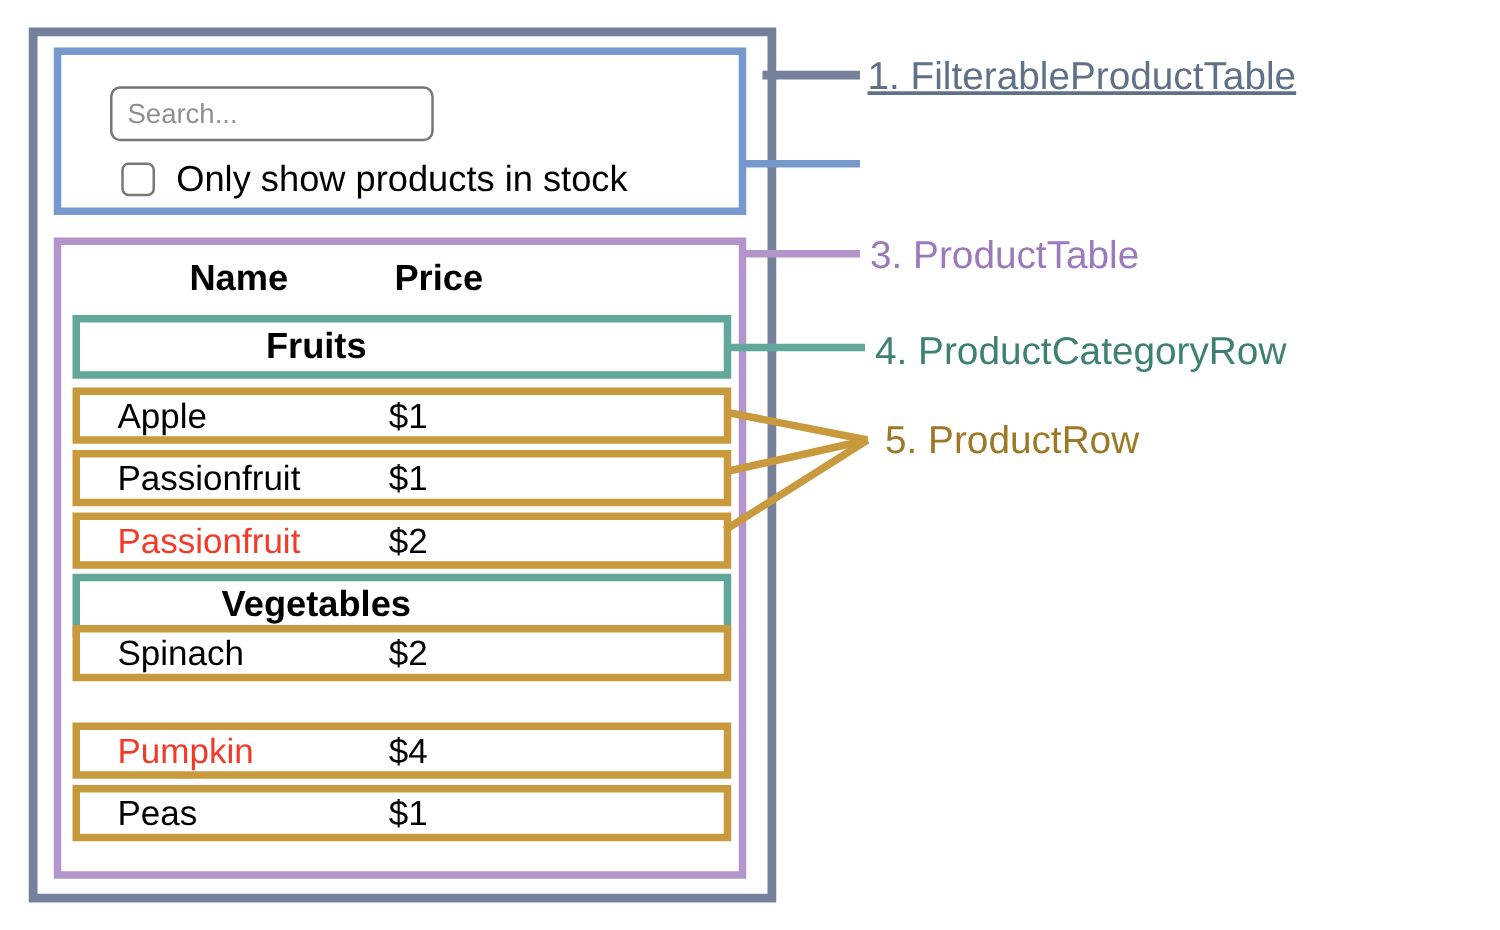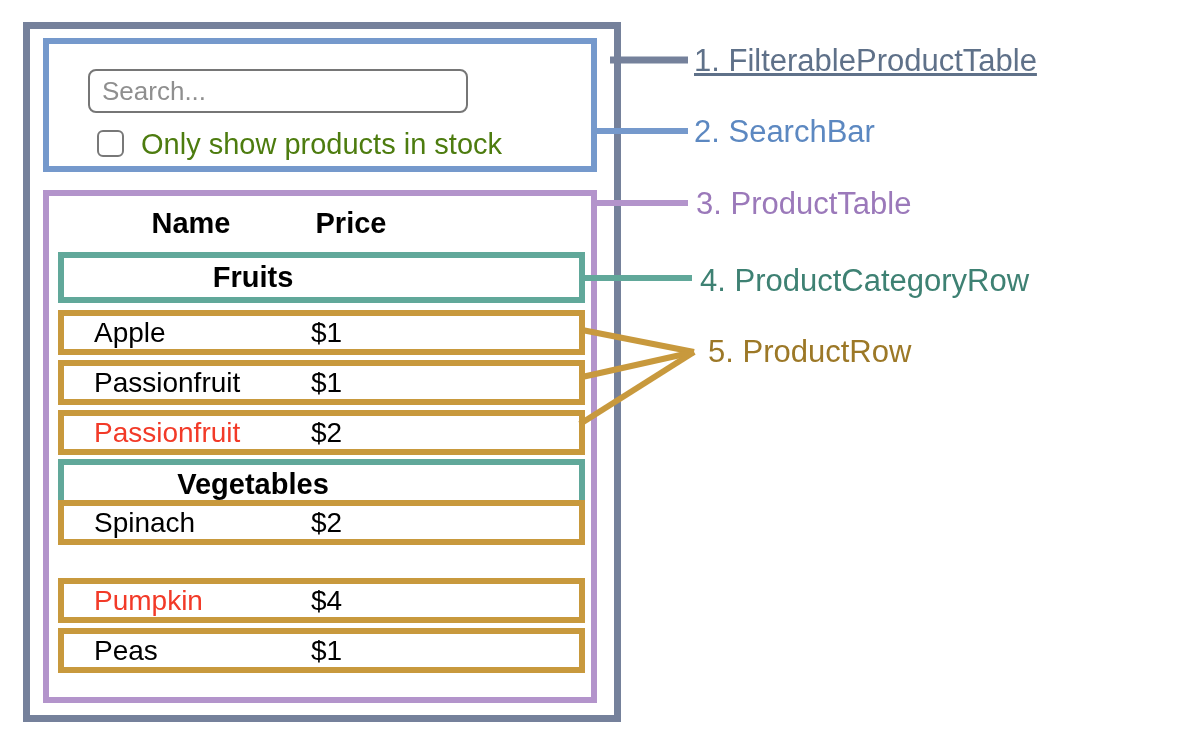--- a/index.html
+++ b/index.html
@@ -23,25 +23,25 @@
   #canvas{position:relative;width:1200px;height:744px;background:#fff;}
 
   .abs{position:absolute;}
 
   
   .outer-box{left:23px;top:22px;width:598px;height:700px;border:7px solid var(--outer);background:#fff;}
   .searchbar-box{left:43px;top:38px;width:554px;height:134px;border:6px solid var(--searchbar);background:#fff;}
   .producttable-box{left:43px;top:190px;width:554px;height:513px;border:6px solid var(--product-table);background:#fff;}
 
   
-  .search-input{left:88px;top:69px;width:380px;height:44px;border:2px solid var(--input-border);
-    border-radius:8px;font-family:"Liberation Sans",sans-serif;font-size:26px;color:#333;padding:0 12px;outline:none;}
+  .search-input{left:88px;top:69px;width:259px;height:44px;border:2px solid var(--input-border);
+    border-radius:8px;font-family:"Liberation Sans",sans-serif;font-size:22px;color:#333;padding:0 12px;outline:none;}
   .search-input::placeholder{color:var(--placeholder);opacity:1;}
   .checkbox{left:97px;top:130px;width:27px;height:27px;border:2px solid #787878;border-radius:6px;background:#fff;}
-  .checkbox-label{left:141px;top:129px;height:30px;display:flex;align-items:center;font-size:29px;color:#4d7c0f;}
+  .checkbox-label{left:141px;top:129px;height:30px;display:flex;align-items:center;font-size:29px;color:#000000;}
 
   
   .table-header{left:58px;top:204px;width:527px;height:38px;}
   .hdr{position:absolute;top:0;height:38px;display:flex;align-items:center;font-weight:bold;font-size:29px;color:#000;transform:translateX(-50%);}
   .hdr-name{left:133px;}
   .hdr-price{left:293px;}
 
   
   .row{left:58px;width:527px;background:#fff;}
   .cat-row{height:51px;border:6px solid var(--category-row);}
@@ -119,18 +119,17 @@
     <line x1="610" y1="60" x2="688" y2="60" style="stroke:var(--outer);stroke-width:7"></line>
     <line x1="595" y1="131" x2="688" y2="131" style="stroke:var(--searchbar);stroke-width:6"></line>
     <line x1="595" y1="203" x2="688" y2="203" style="stroke:var(--product-table);stroke-width:6"></line>
     <line x1="582" y1="278" x2="692" y2="278" style="stroke:var(--category-row);stroke-width:6"></line>
     <line x1="582" y1="330" x2="694" y2="352" style="stroke:var(--product-row);stroke-width:6"></line>
     <line x1="582" y1="377" x2="694" y2="352" style="stroke:var(--product-row);stroke-width:6"></line>
     <line x1="580" y1="424" x2="694" y2="352" style="stroke:var(--product-row);stroke-width:6"></line>
   </svg>
 
   <div class="legend-label legend-1">1. FilterableProductTable</div>
-  <div class="legend-label legend-2">2. SearchBar</div>
   <div class="legend-label legend-3">3. ProductTable</div>
   <div class="legend-label legend-4">4. ProductCategoryRow</div>
   <div class="legend-label legend-5">5. ProductRow</div>
 
 </div>
 
 </body></html>

